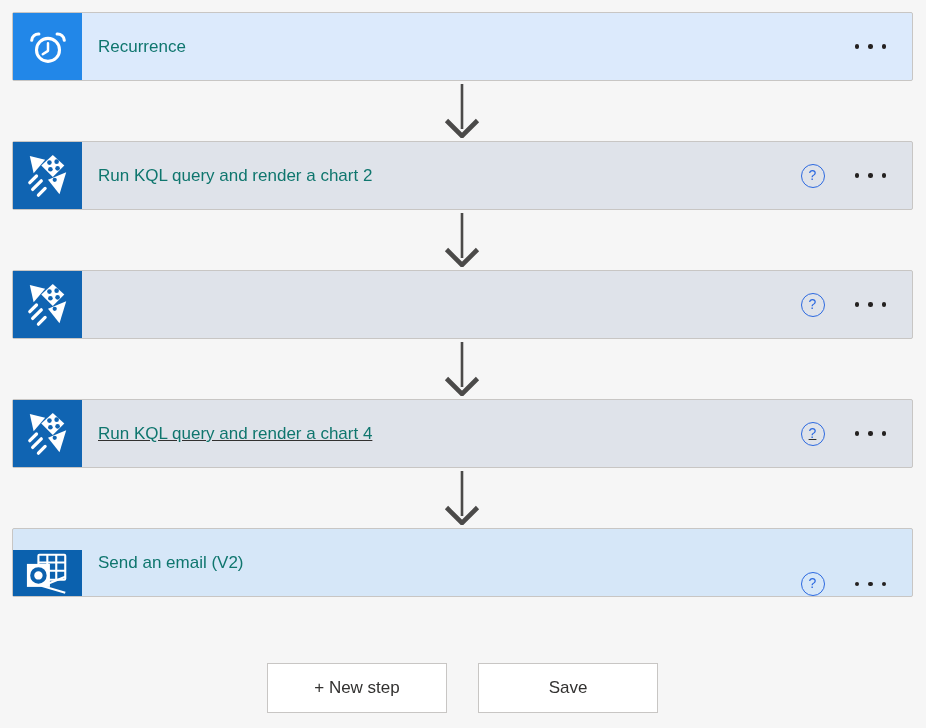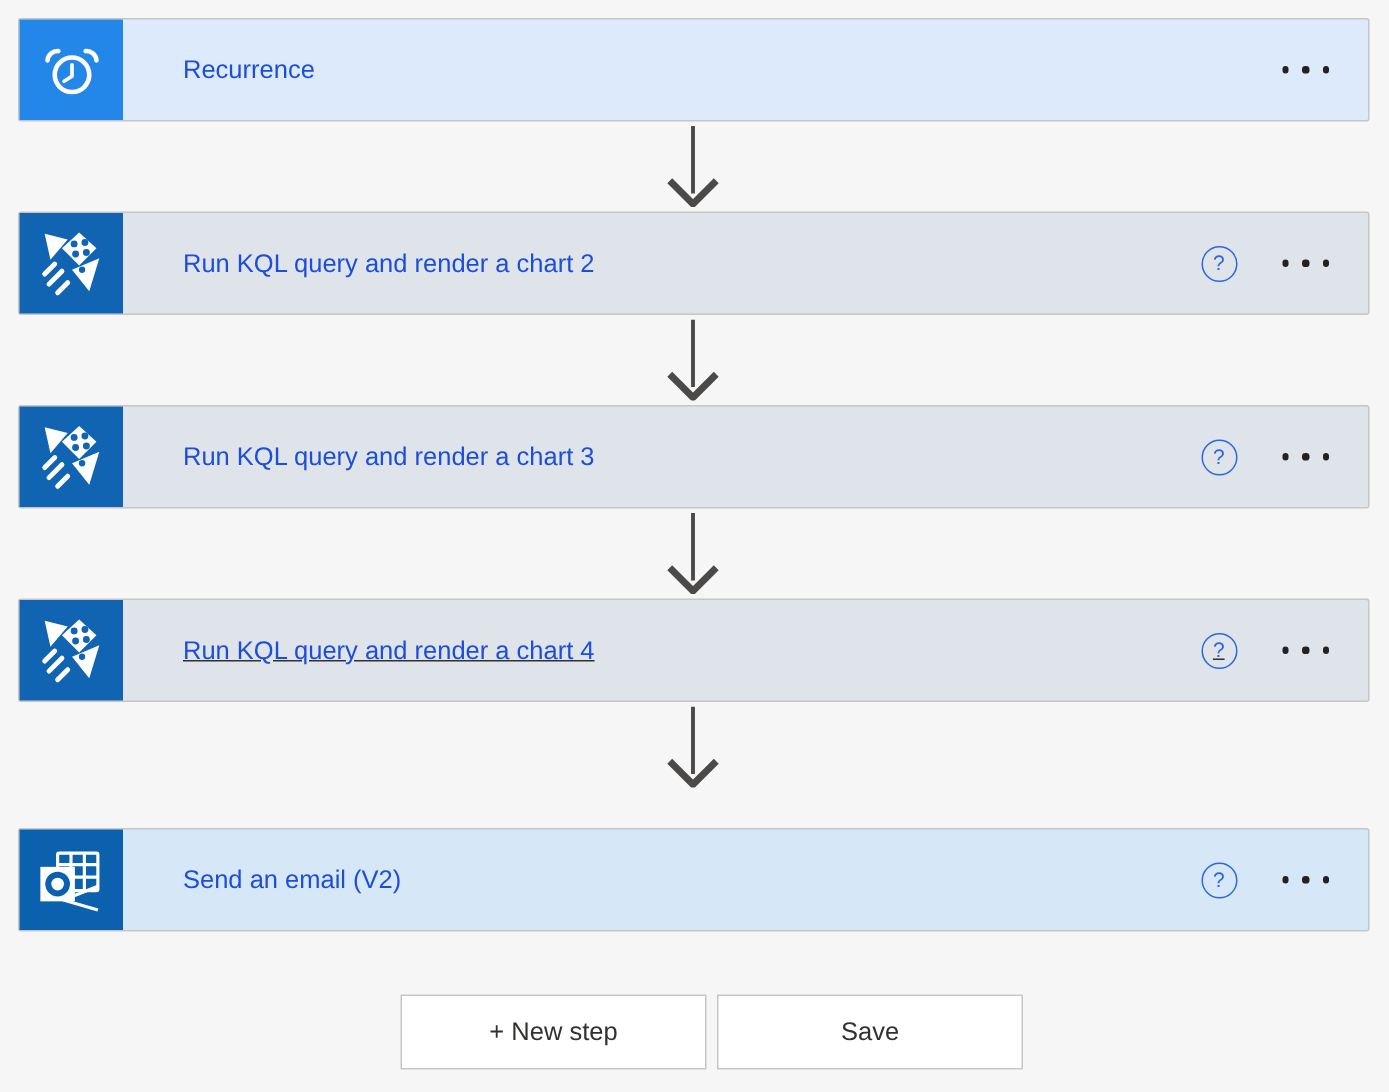--- a/index.html
+++ b/index.html
@@ -22,37 +22,37 @@
     border-radius: 2px;
     display: flex;
     align-items: stretch;
     cursor: pointer;
     background: #e0e4ea;
   }
   .card.c0 { top: 12px; }
   .card.c1 { top: 141px; justify-content: flex-end; }
   .card.c2 { top: 270px; }
   .card.c3 { top: 399px; }
-  .card.c4 { top: 552px; }
+  .card.c4 { top: 528px; align-items: flex-end; }
 
   .tile {
     width: 69px;
     flex: 0 0 69px;
     display: flex;
     align-items: center;
     justify-content: center;
   }
   .tile svg { width: 46px; height: 46px; display: block; }
 
   .title {
     font-size: 17px;
     line-height: 67px;
-    margin-left: 40px;
+    margin-left: 16px;
     white-space: nowrap;
-    color: #1d4ed8;
+    color: #0f766e;
   }
 
   .card-right {
     margin-left: auto;
     display: flex;
     align-items: center;
     gap: 28px;
     padding-right: 24px;
   }
 
@@ -93,21 +93,21 @@
   }
   .arrow.a0 { top: 84px; }
   .arrow.a1 { top: 213px; }
   .arrow.a2 { top: 342px; }
   .arrow.a3 { top: 471px; }
 
   
   .btn {
     position: absolute;
     top: 663px;
-    width: 204px;
+    width: 180px;
     height: 50px;
     background: #ffffff;
     border: 1px solid #c8c6c4;
     font-family: "Liberation Sans", "DejaVu Sans", sans-serif;
     font-size: 17px;
     color: #323130;
     cursor: pointer;
   }
   .btn-new { left: 267px; }
   .btn-save { left: 478px; }
@@ -180,21 +180,20 @@
         <path d="M29 2 L41 13 L29 25 L17 13 Z" fill="#ffffff"></path>
         <circle cx="25.5" cy="10" r="2.4" fill="#1064b2"></circle>
         <circle cx="33" cy="9" r="2.4" fill="#1064b2"></circle>
         <circle cx="26.5" cy="17" r="2.4" fill="#1064b2"></circle>
         <circle cx="34" cy="16" r="2.4" fill="#1064b2"></circle>
         <path d="M24 28 L43 20 L36 43 Z" fill="#ffffff"></path>
         <circle cx="31" cy="28" r="2.2" fill="#1064b2"></circle>
         <path d="M5 31 L12 24 M8 38 L17 29 M14 44 L21 37" stroke="#ffffff" stroke-width="3.4" stroke-linecap="round" fill="none"></path>
       </svg>
     </div>
-    <div class="title">Run KQL query and render a chart 3</div>
     <div class="card-right">
       <div class="help">
         <span>?</span>
       </div>
       <div class="more">
           <i></i>
           <i></i>
           <i></i>
         </div>
     </div>

